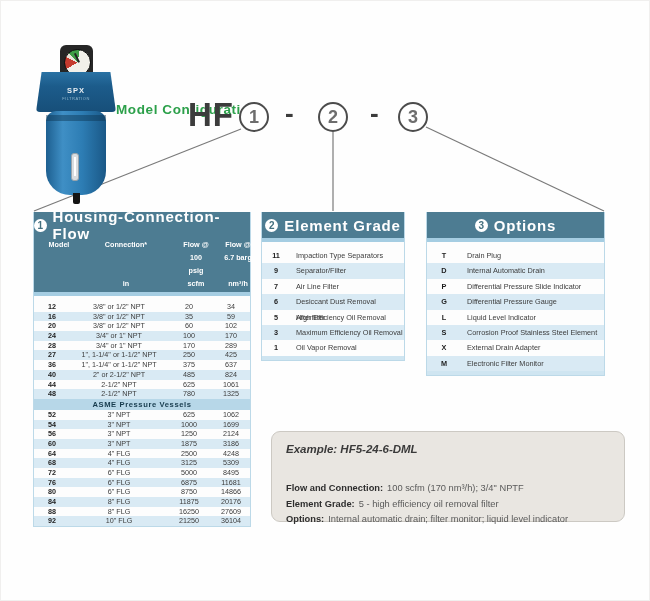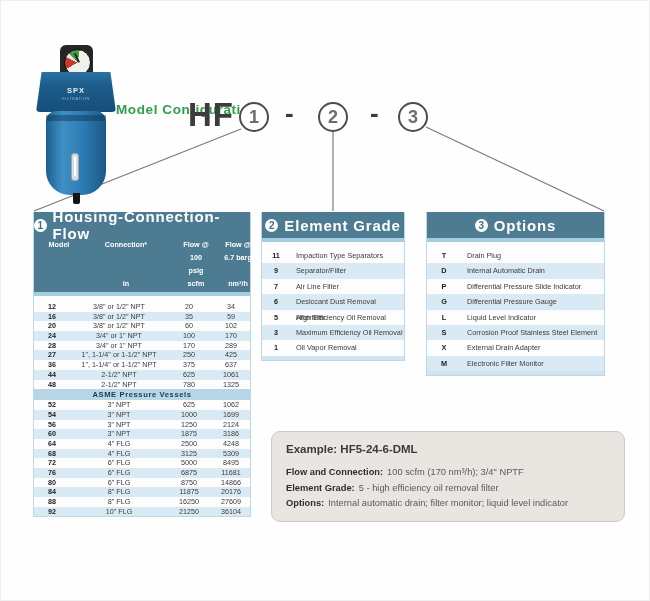--- a/index.html
+++ b/index.html
@@ -64,21 +64,21 @@
   .rows .t2-row:nth-child(even),.rows .t3-row:nth-child(even){background:#d9eaf4;}
   .c-grade{width:28px;text-align:center;font-weight:bold;color:#1d1d1d;flex:none;}
   .c-code{width:34px;text-align:center;font-weight:bold;color:#1d1d1d;flex:none;}
   .c-desc{flex:1;text-align:left;padding-left:6px;}
   .bottom-stripe{height:4px;background:#cfe5f1;}
   
   .footnote{position:absolute;left:29px;top:522px;font-size:7.4px;font-style:italic;color:#8a8a8a;line-height:10px;}
   
   .example-box{position:absolute;left:271px;top:431px;width:354px;height:91px;background:#e9e6e1;
     border:1px solid #ccc9c3;border-radius:9px;box-sizing:border-box;padding:11px 0 0 14px;}
-  .example-title{font-size:11.5px;font-weight:bold;color:#3a3a3a;margin-bottom:10px;}
+  .example-title{font-size:11.5px;font-weight:bold;font-style:italic;color:#3a3a3a;margin-bottom:26px;}
   .ex-line{font-size:9.3px;color:#5a5a5a;line-height:15.5px;}
   .ex-line b{color:#2e2e2e;margin-right:4px;}
 </style>
 </head>
 <body>
 
 <div class="page">
 
   <svg class="connectors" viewBox="0 0 650 601">
     <line x1="241" y1="129" x2="34" y2="211" stroke="#7a7a7a" stroke-width="1.2"></line>
@@ -173,20 +173,26 @@
           <span class="c-f1">250</span>
           <span class="c-f2">425</span>
         </div>
         <div class="t1-row">
           <span class="c-model">36</span>
           <span class="c-conn">1", 1-1/4" or 1-1/2" NPT</span>
           <span class="c-f1">375</span>
           <span class="c-f2">637</span>
         </div>
         <div class="t1-row">
+          <span class="c-model">40</span>
+          <span class="c-conn">2" or 2-1/2" NPT</span>
+          <span class="c-f1">485</span>
+          <span class="c-f2">824</span>
+        </div>
+        <div class="t1-row">
           <span class="c-model">44</span>
           <span class="c-conn">2-1/2" NPT</span>
           <span class="c-f1">625</span>
           <span class="c-f2">1061</span>
         </div>
         <div class="t1-row">
           <span class="c-model">48</span>
           <span class="c-conn">2-1/2" NPT</span>
           <span class="c-f1">780</span>
           <span class="c-f2">1325</span>

